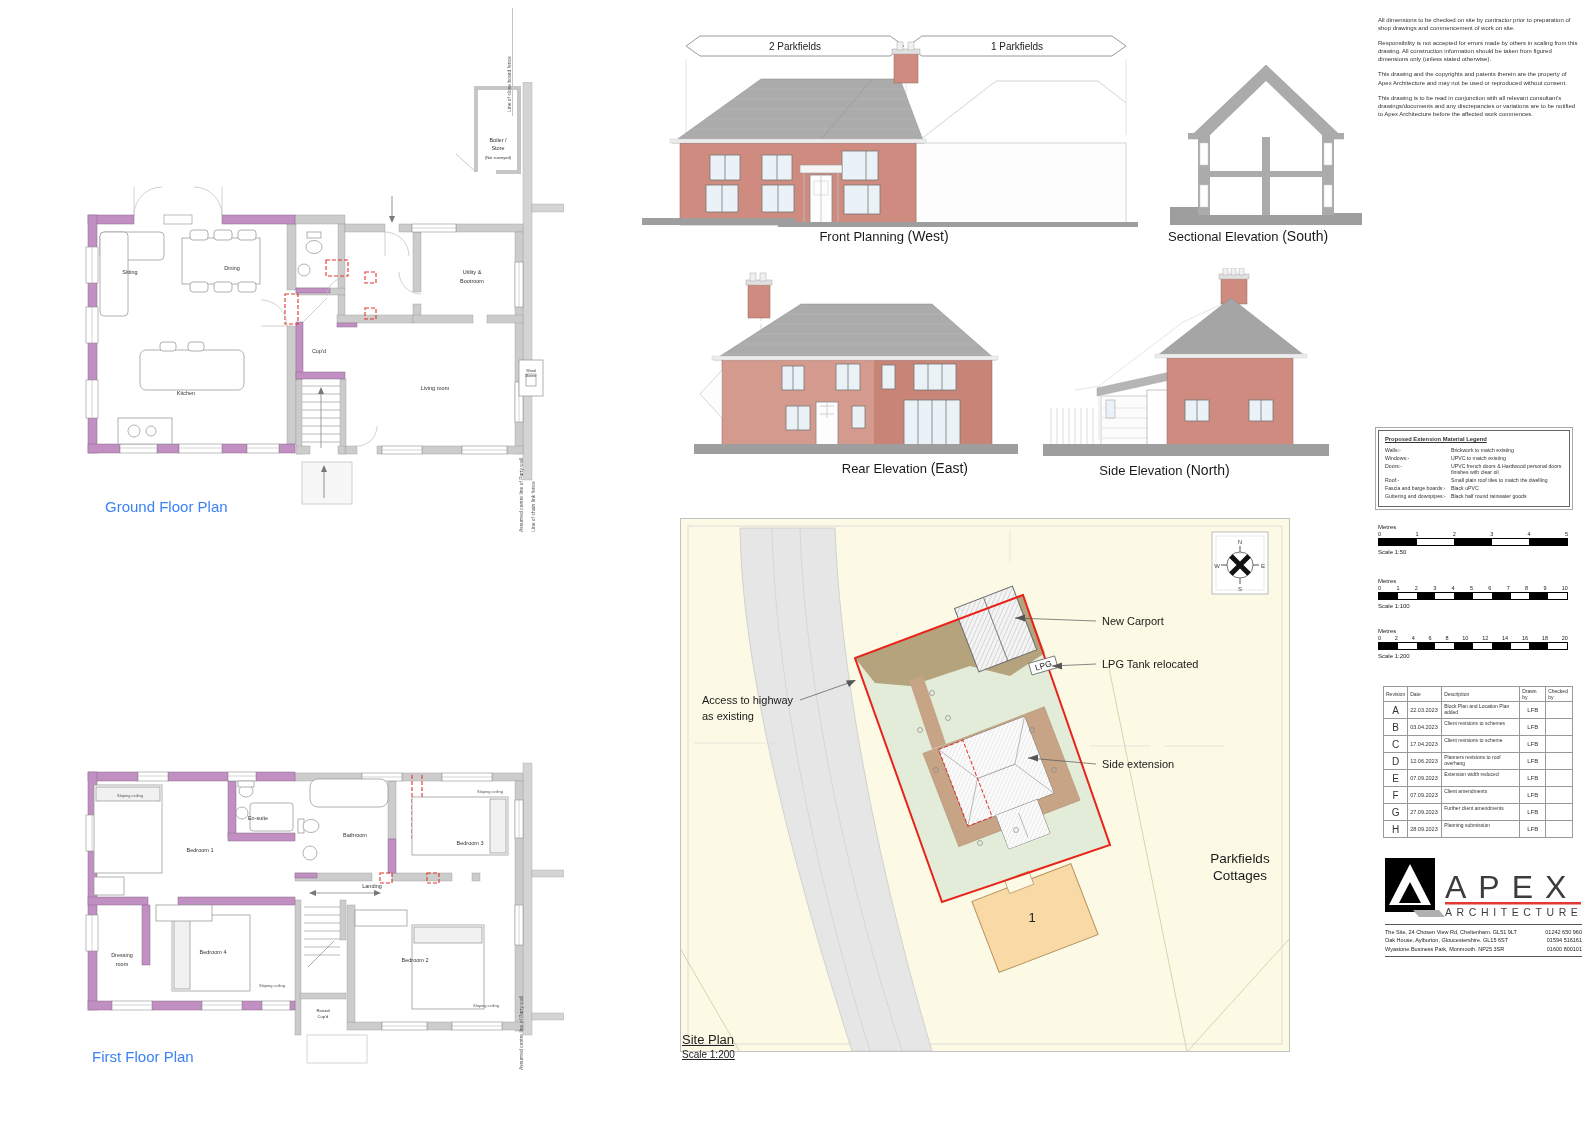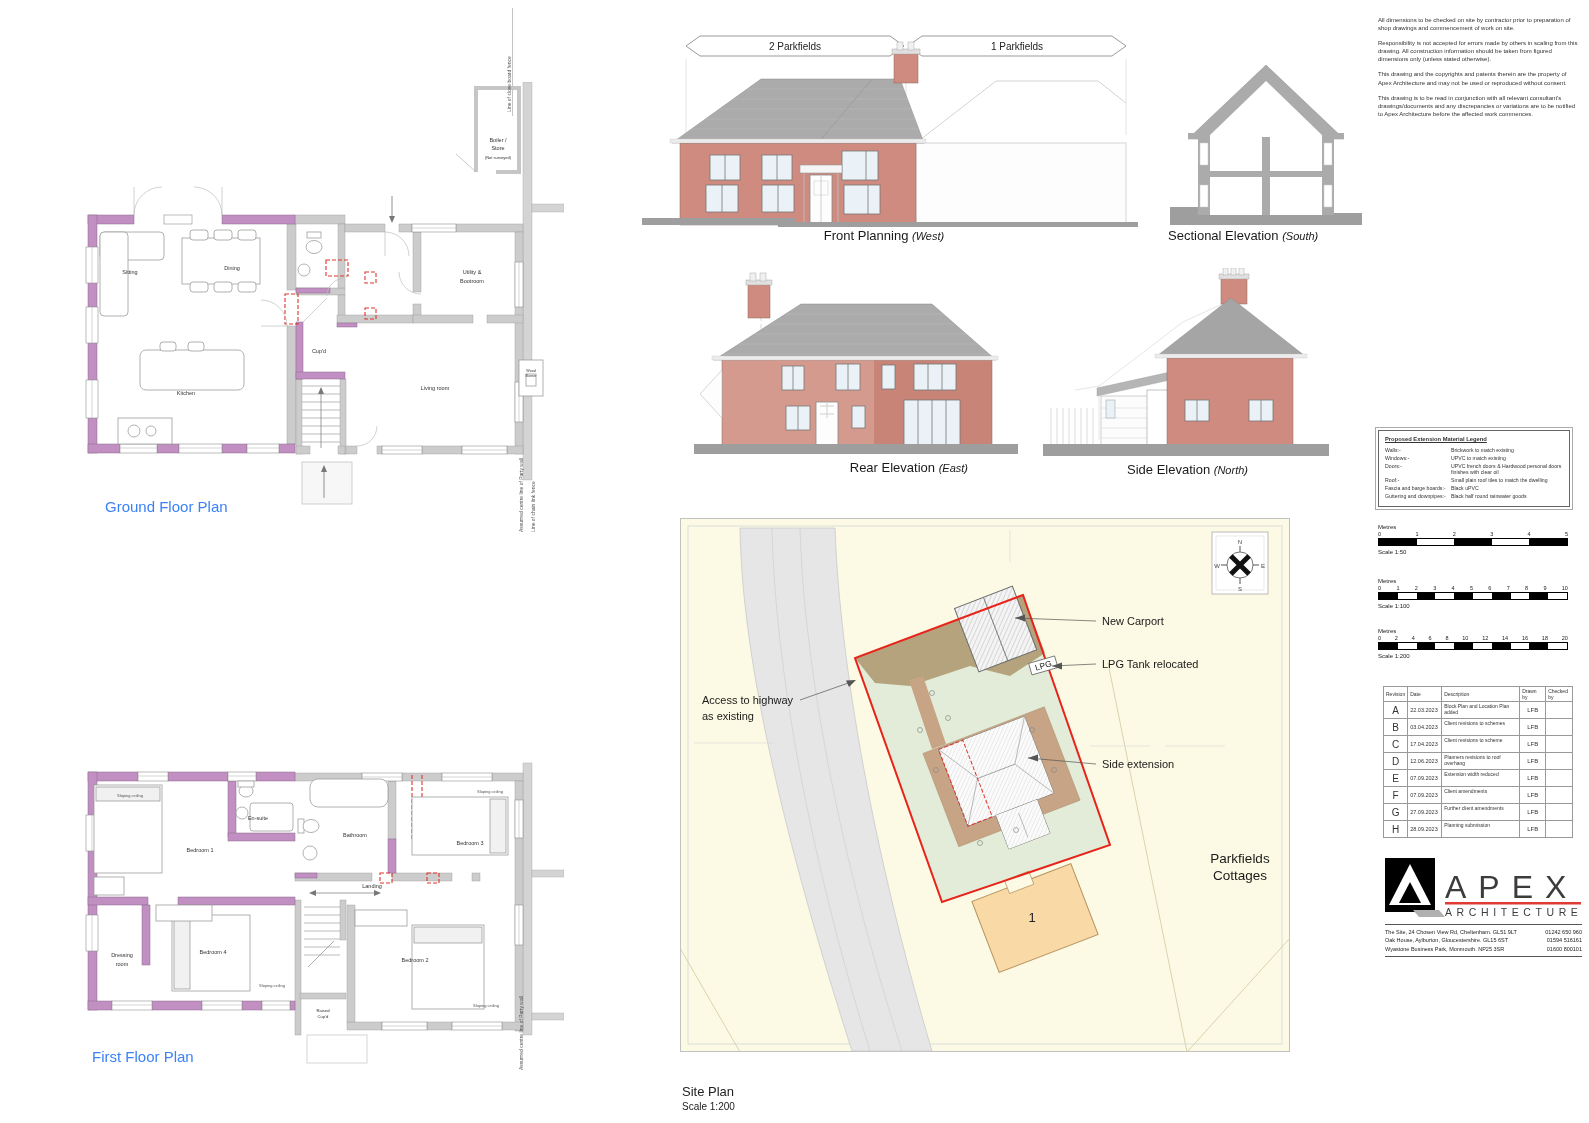--- a/index.html
+++ b/index.html
@@ -1,20 +1,20 @@
 <!DOCTYPE html>
 <html><head>
 <meta charset="utf-8">
 <style>
   html,body{margin:0;padding:0;}
   body{width:1589px;height:1123px;position:relative;background:#fff;overflow:hidden;
        font-family:"Liberation Sans",sans-serif;color:#222;}
   .abs{position:absolute;}
   .cap{position:absolute;font-size:13px;color:#1a1a1a;}
-  .cap .sub{font-size:11px;font-style:italic;}
+  .cap .sub{font-size:14px;}
   .plan-title{position:absolute;font-size:15px;color:#3b82f6;}
   .vlabel{position:absolute;font-size:5px;color:#555;transform:rotate(-90deg);
           transform-origin:left top;white-space:nowrap;}
   .vline{position:absolute;background:#c4c4c4;width:1px;}
   
   .notes{position:absolute;left:1378px;top:16px;width:202px;font-size:6px;line-height:1.35;color:#333;}
   .notes p{margin:0 0 7px 0;}
   .legend{position:absolute;left:1378px;top:430px;width:178px;border:1px solid #666;background:#fff;
           box-shadow:0 0 0 2px #fff,0 0 0 3px #aaa;padding:5px 6px;font-size:5.2px;color:#333;}
   .legend .lt{font-weight:bold;text-decoration:underline;font-size:5.8px;margin-bottom:5px;}
@@ -33,21 +33,21 @@
   table.rev td,table.rev th{border:1px solid #999;padding:1px 2px;overflow:hidden;}
   table.rev th{font-size:5px;font-weight:normal;text-align:left;height:8px;color:#333;}
   table.rev td{font-size:5px;color:#333;vertical-align:top;}
   table.rev td.rv{font-size:10px;text-align:center;vertical-align:middle;}
   table.rev td.dt{font-size:5.5px;vertical-align:middle;}
   table.rev td.by{font-size:6px;text-align:center;vertical-align:middle;}
   table.rev tr.r{height:17px;}
   .addr{position:absolute;left:1385px;width:197px;border-top:1px solid #555;border-bottom:1px solid #555;
         padding:3px 0;top:924px;}
   .addr .ar{display:flex;justify-content:space-between;font-size:5.5px;line-height:1.5;color:#222;}
-  .site-caption{position:absolute;left:682px;top:1084px;}
+  .site-caption{position:absolute;left:682px;top:1032px;text-decoration:underline;}
   .site-caption .t{font-size:13px;}
   .site-caption .s{font-size:10px;margin-top:2px;}
   svg text{font-family:"Liberation Sans",sans-serif;}
 </style>
 </head>
 <body>
 
 <svg class="abs" style="left:82px;top:82px" width="482" height="445" viewBox="0 0 482 445">
   <g fill="#d4d4d4" stroke="#a8a8a8" stroke-width="0.4">
     <rect x="441" y="0" width="9" height="398"></rect>
@@ -534,21 +534,21 @@
     <rect x="120" y="86" width="152" height="4" fill="#ececec" stroke="#bdbdbd" stroke-width="0.3"></rect>
     <g fill="#eaf2f7" stroke="#777" stroke-width="0.8">
       <rect x="150" y="132" width="24" height="21"></rect>
         <rect x="214" y="132" width="24" height="21"></rect>
       <line x1="162" y1="132" x2="162" y2="153"></line>
         <line x1="226" y1="132" x2="226" y2="153"></line>
     </g>
   </g>
   <rect x="8" y="176" width="286" height="12" fill="#9e9e9e"></rect>
 </svg>
-<div class="cap" style="left:1035px;top:462px;width:305px;text-align:center">
+<div class="cap" style="left:1012px;top:462px;width:305px;text-align:center">
   <span>Side Elevation</span>
   <span class="sub">(North)</span>
 </div>
 
 <svg class="abs" style="left:680px;top:518px" width="610" height="534" viewBox="0 0 610 534">
   <defs>
     <pattern id="h1" width="4" height="4" patternUnits="userSpaceOnUse" patternTransform="rotate(45)">
       <rect width="4" height="4" fill="#f4f4f4"></rect>
         <line x1="0" y1="0" x2="0" y2="4" stroke="#b9b9b9" stroke-width="1"></line>
     </pattern>

